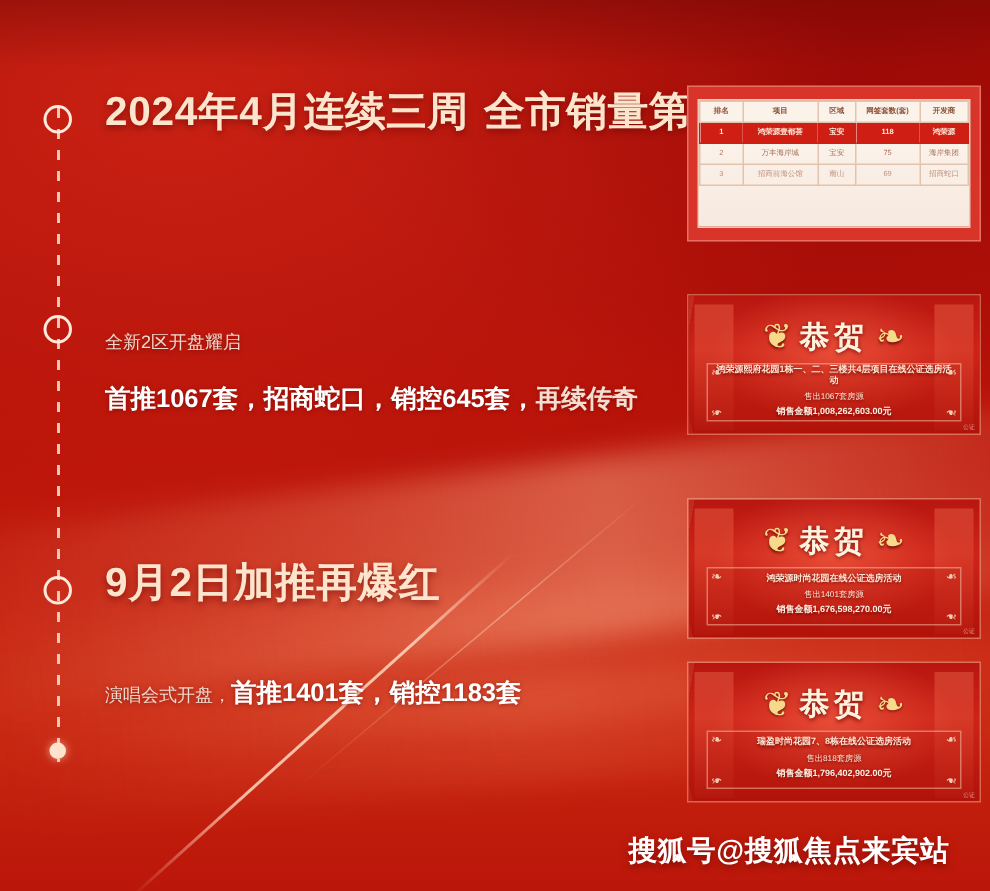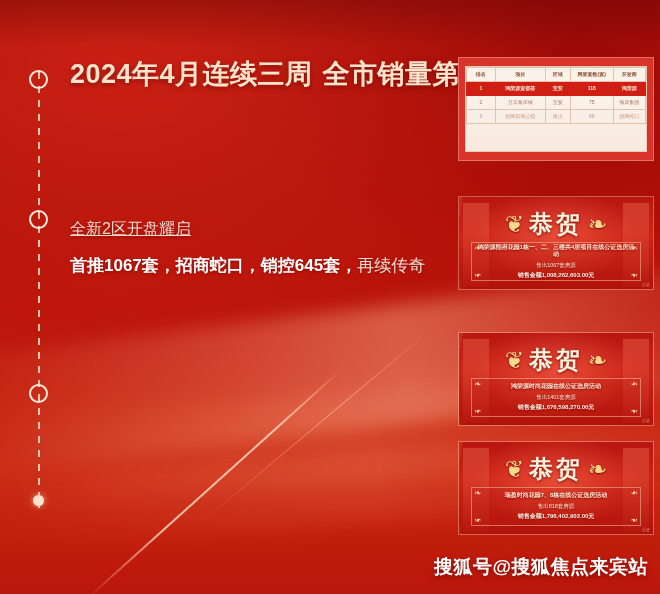--- a/index.html
+++ b/index.html
@@ -79,22 +79,22 @@
   .h1line{
     color:#fde4cc;font-weight:bold;letter-spacing:.5px;
     font-size:27px;line-height:33px;white-space:nowrap;
     text-shadow:0 2px 5px rgba(90,3,2,.55);
   }
   .h1line .sp{display:inline-block;width:10px;}
   .sub{
     color:#ffffff;font-weight:bold;font-size:17px;line-height:25px;white-space:nowrap;
     text-shadow:0 1px 3px rgba(90,3,2,.5);
   }
-  .sub.dim{color:#efd9cd;font-weight:normal;font-size:16px;text-decoration:underline;}
-  .sub.tail{color:#f3ded2;font-weight:normal;}
+  .sub.dim{color:#efd9cd;font-weight:normal;font-size:12px;}
+  .sub.tail{color:#f3ded2;font-weight:bold;}
   .gap-s{height:12px;}
   .gap-m{height:18px;}
 
   
   .card{position:absolute;left:458px;width:196px;overflow:hidden;}
   .card-rank{top:57px;height:104px;background:#d8342a;padding:0;border:1px solid rgba(255,225,205,.35);box-sizing:border-box;}
   .card-b{height:94px;border:1px solid rgba(255,210,180,.4);box-sizing:border-box;}
   .card-b1{top:196px;}
   .card-b2{top:332px;}
   .card-b3{top:441px;}
@@ -138,21 +138,21 @@
   .banner .pillar.r{left:auto;right:4px;}
   .gongbar{
     position:absolute;left:0;right:0;top:12px;height:30px;
     display:flex;align-items:center;justify-content:center;gap:5px;
   }
   .laurel{
     color:#f7d98a;font-size:23px;line-height:23px;
     text-shadow:0 1px 2px rgba(90,3,2,.8);
   }
   .gongtext{
-    color:#fff3de;font-weight:bold;font-size:24px;letter-spacing:3px;
+    color:#fff3de;font-weight:bold;font-size:20px;letter-spacing:3px;
     text-shadow:0 1px 3px rgba(110,5,3,.85);
   }
   .plaque{
     position:absolute;left:12px;right:12px;top:45px;bottom:8px;
     border:1px solid rgba(255,220,190,.45);
     display:flex;flex-direction:column;align-items:center;justify-content:center;
     gap:3px;padding:2px 4px;box-sizing:border-box;
     background:rgba(190,30,20,.22);
   }
   .pl-line{
@@ -164,21 +164,21 @@
   .pl-line.amt{font-size:6px;font-weight:bold;color:#fff0e2;}
   .corner{position:absolute;width:14px;height:10px;color:#f3cdb2;font-size:9px;line-height:9px;}
   .corner.tl{left:2px;top:1px;}
   .corner.tr{right:2px;top:1px;transform:scaleX(-1);}
   .corner.bl{left:2px;bottom:1px;transform:scaleY(-1);}
   .corner.br{right:2px;bottom:1px;transform:scale(-1,-1);}
   .stamp{position:absolute;right:3px;bottom:2px;font-size:4px;color:rgba(255,225,205,.55);}
 
   
   .watermark{
-    position:absolute;right:12px;bottom:14px;
+    position:absolute;right:27px;bottom:14px;
     color:#ffffff;font-weight:bold;font-size:19px;letter-spacing:.5px;
     text-shadow:0 2px 5px rgba(90,3,2,.6);
     text-align:center;
   }
 </style>
 </head>
 <body>
 
 <div class="poster">
 
@@ -205,21 +205,25 @@
   <div class="block b2">
     <div class="gap-m"></div>
     <div class="sub dim">全新2区开盘耀启</div>
     <div class="gap-s"></div>
     <div>
       <span class="sub">首推1067套，招商蛇口，销控645套，</span><span class="sub tail">再续传奇</span>
     </div>
   </div>
 
   <div class="block b3">
+    <div class="h1line">9月2日加推再爆红</div>
     <div style="height:44px"></div>
+    <div>
+      <span class="sub dim">演唱会式开盘，</span><span class="sub">首推1401套，销控1183套</span>
+    </div>
     <div class="gap-s"></div>
   </div>
 
   <div class="card card-rank">
     <div class="rank-wrap">
       <table class="rank">
         <colgroup>
             <col class="c1">
             <col class="c2">
             <col class="c3">

